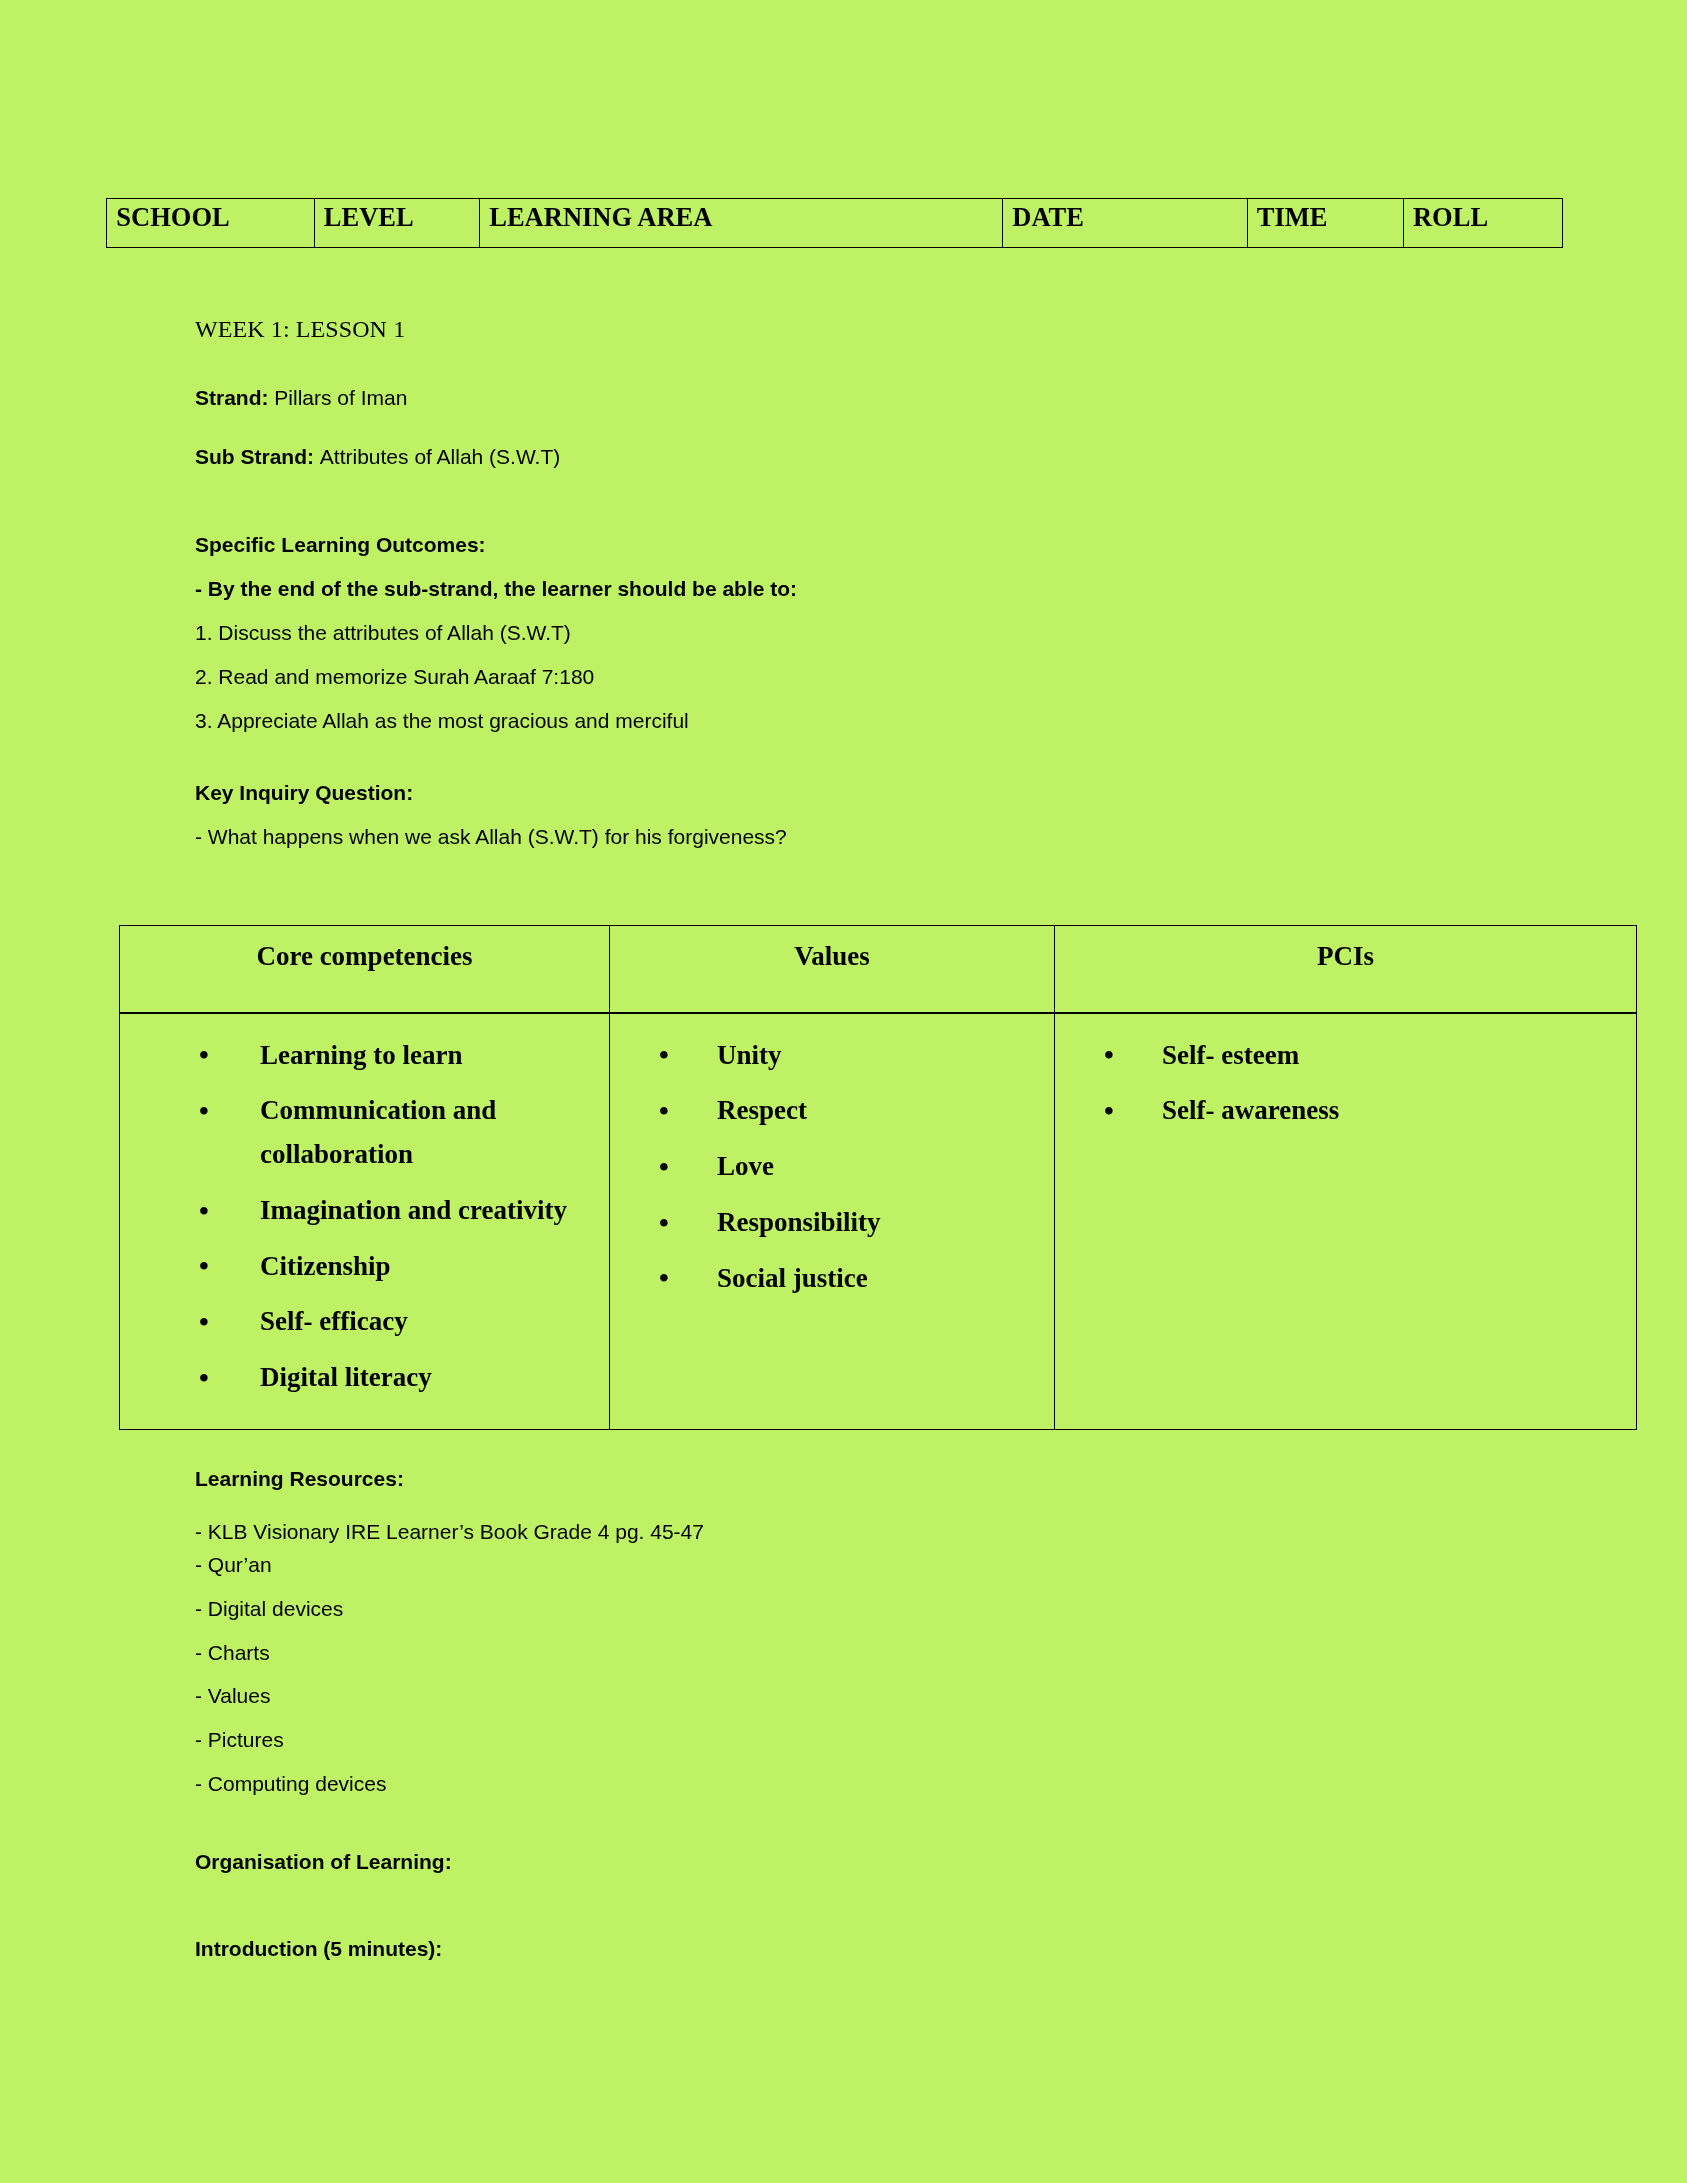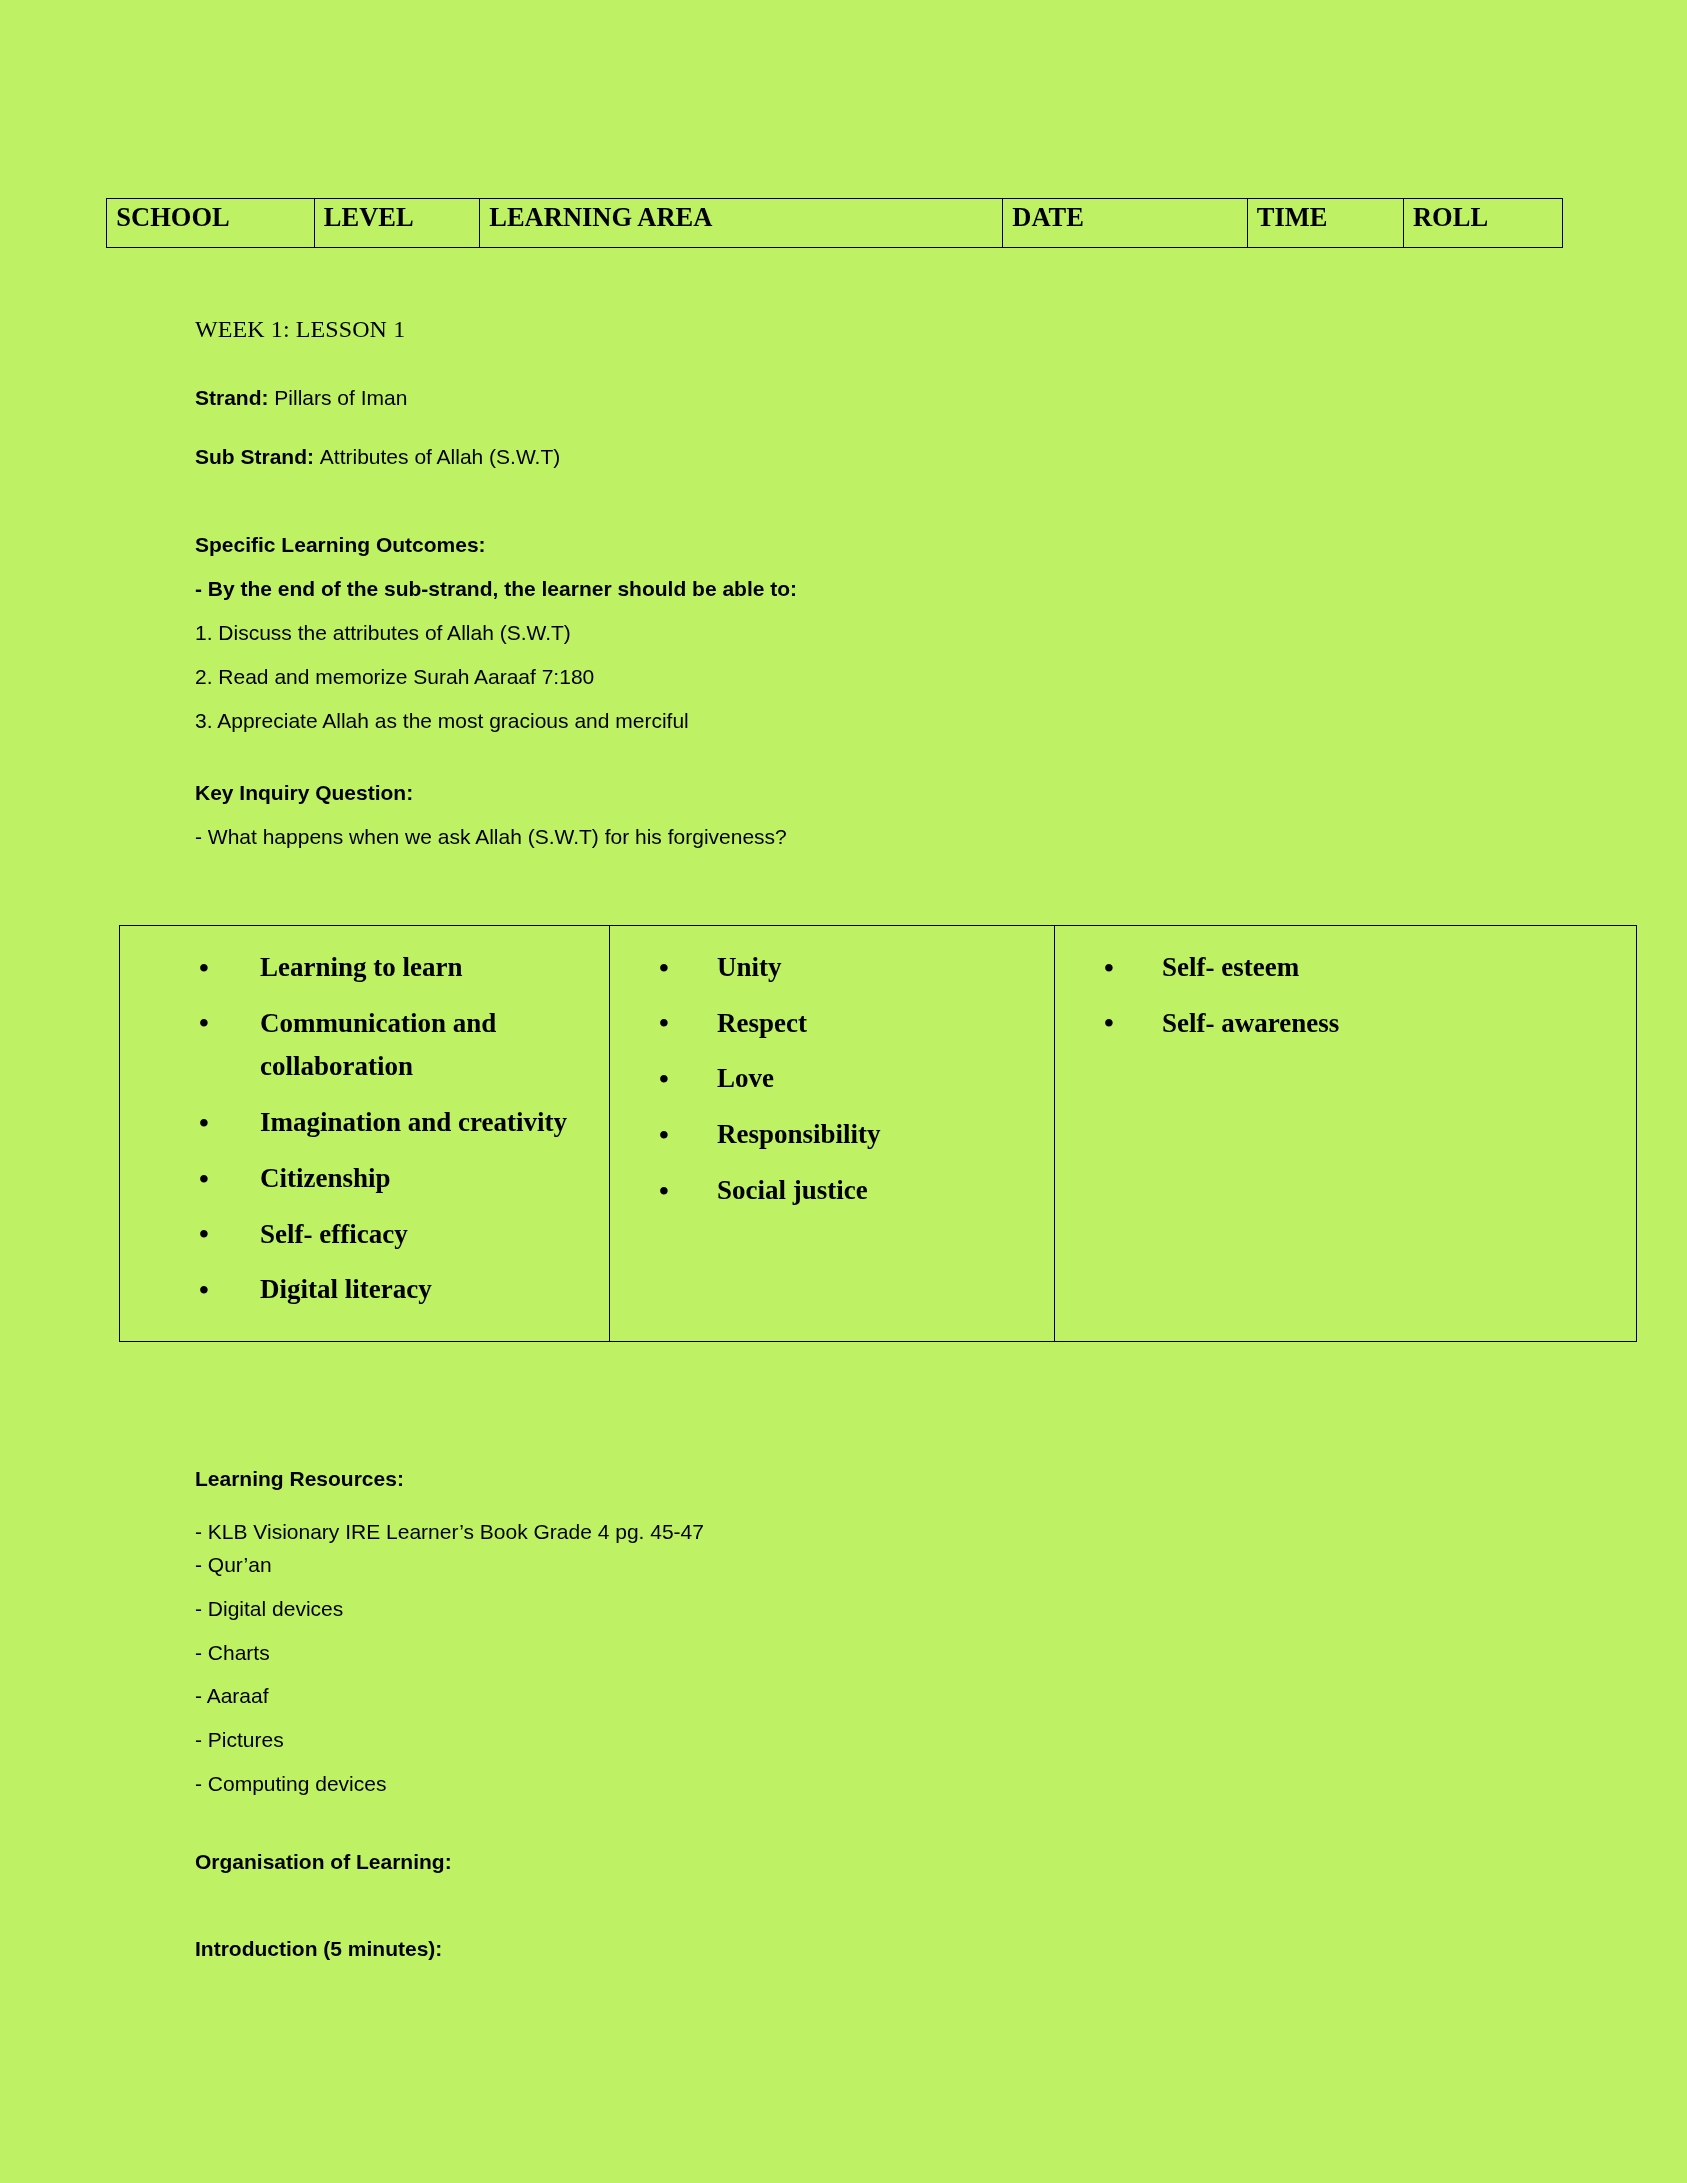--- a/index.html
+++ b/index.html
@@ -190,38 +190,43 @@
     <div class="blk sans-line" style="top:709px;">3. Appreciate Allah as the most gracious and merciful</div>
 
     <div class="blk sans-line sans-bold" style="top:781px;">Key Inquiry Question:</div>
     <div class="blk sans-line" style="top:825px;">- What happens when we ask Allah (S.W.T) for his forgiveness?</div>
 
     <div class="blk sans-line sans-bold" style="top:1467px;">Learning Resources:</div>
     <div class="blk sans-line" style="top:1510px;margin-top:10px;">- KLB Visionary IRE Learner’s Book Grade 4 pg. 45-47</div>
     <div class="blk sans-line" style="top:1553px;">- Qur’an</div>
     <div class="blk sans-line" style="top:1597px;">- Digital devices</div>
     <div class="blk sans-line" style="top:1641px;">- Charts</div>
-    <div class="blk sans-line" style="top:1684px;">- Aaraaf</div>
+    <div class="blk sans-line" style="top:1684px;">- Values</div>
     <div class="blk sans-line" style="top:1728px;">- Pictures</div>
     <div class="blk sans-line" style="top:1772px;">- Computing devices</div>
 
     <div class="blk sans-line sans-bold" style="top:1850px;">Organisation of Learning:</div>
 
     <div class="blk sans-line sans-bold" style="top:1937px;">Introduction (5 minutes):</div>
 
   </div>
 
   <div class="comp-table-wrap">
     <table class="comp-table">
       <colgroup>
         <col class="col-comp">
           <col class="col-values">
           <col class="col-pcis">
       </colgroup>
       <tbody>
+        <tr>
+          <td class="comp-head">Core competencies</td>
+          <td class="comp-head">Values</td>
+          <td class="comp-head">PCIs</td>
+        </tr>
         <tr>
           <td class="comp-body">
             <ul class="bullets comp">
               <li>Learning to learn</li>
               <li>Communication and collaboration</li>
               <li>Imagination and creativity</li>
               <li>Citizenship</li>
               <li>Self- efficacy</li>
               <li>Digital literacy</li>
             </ul>

